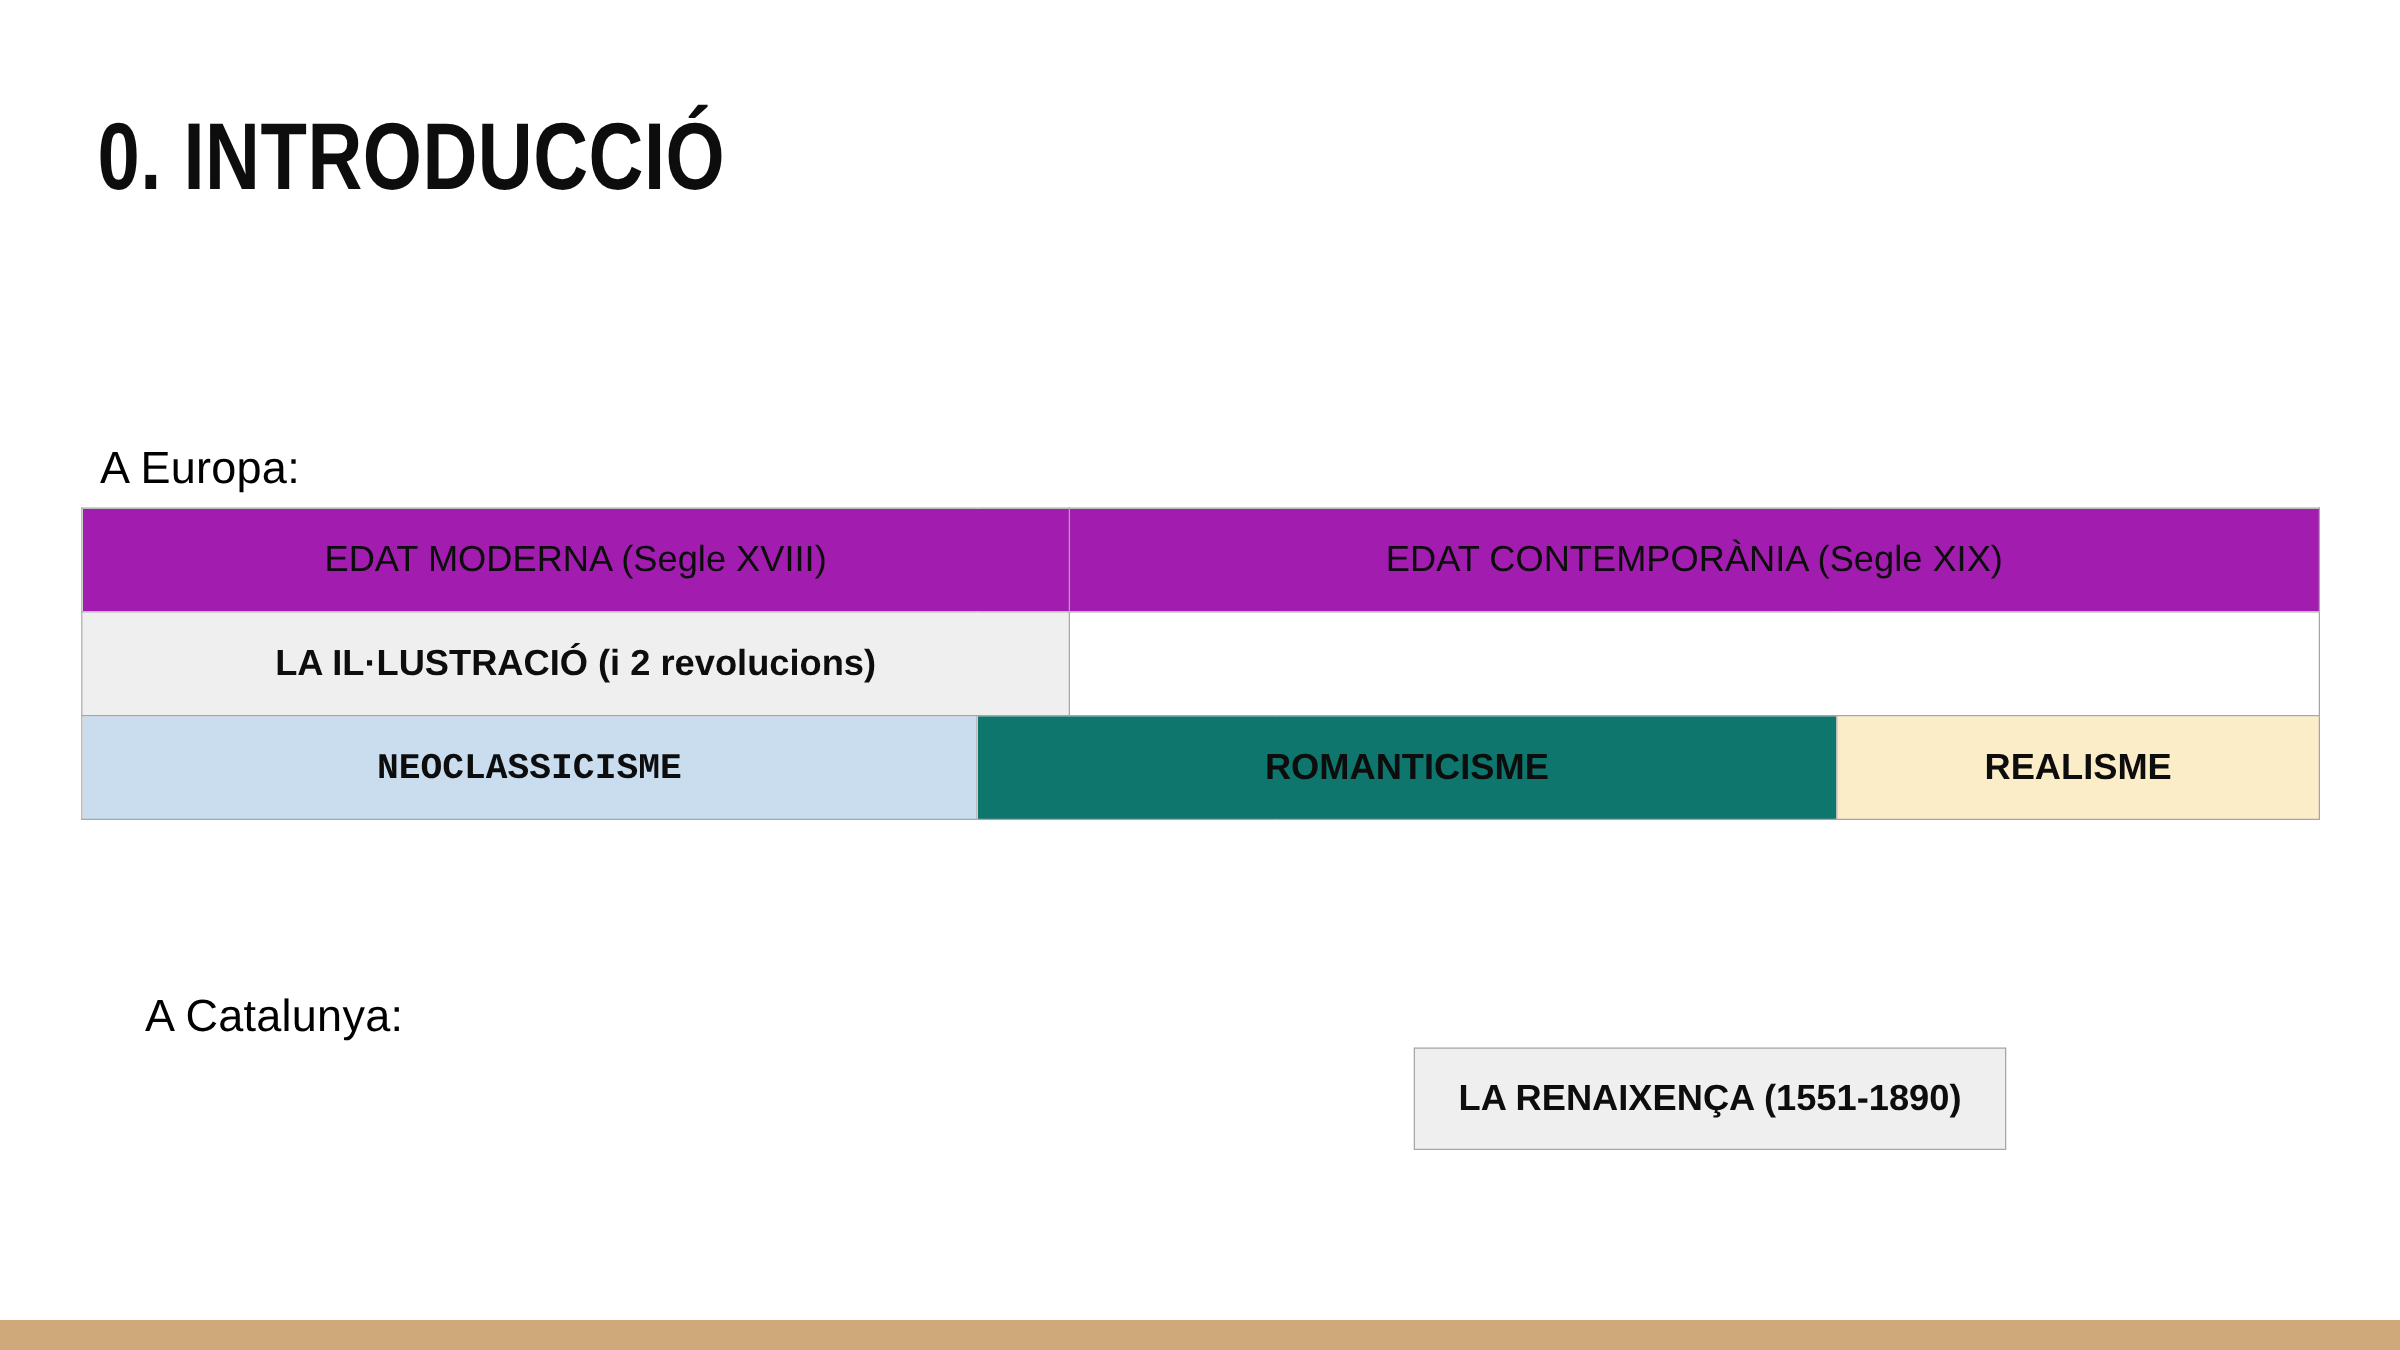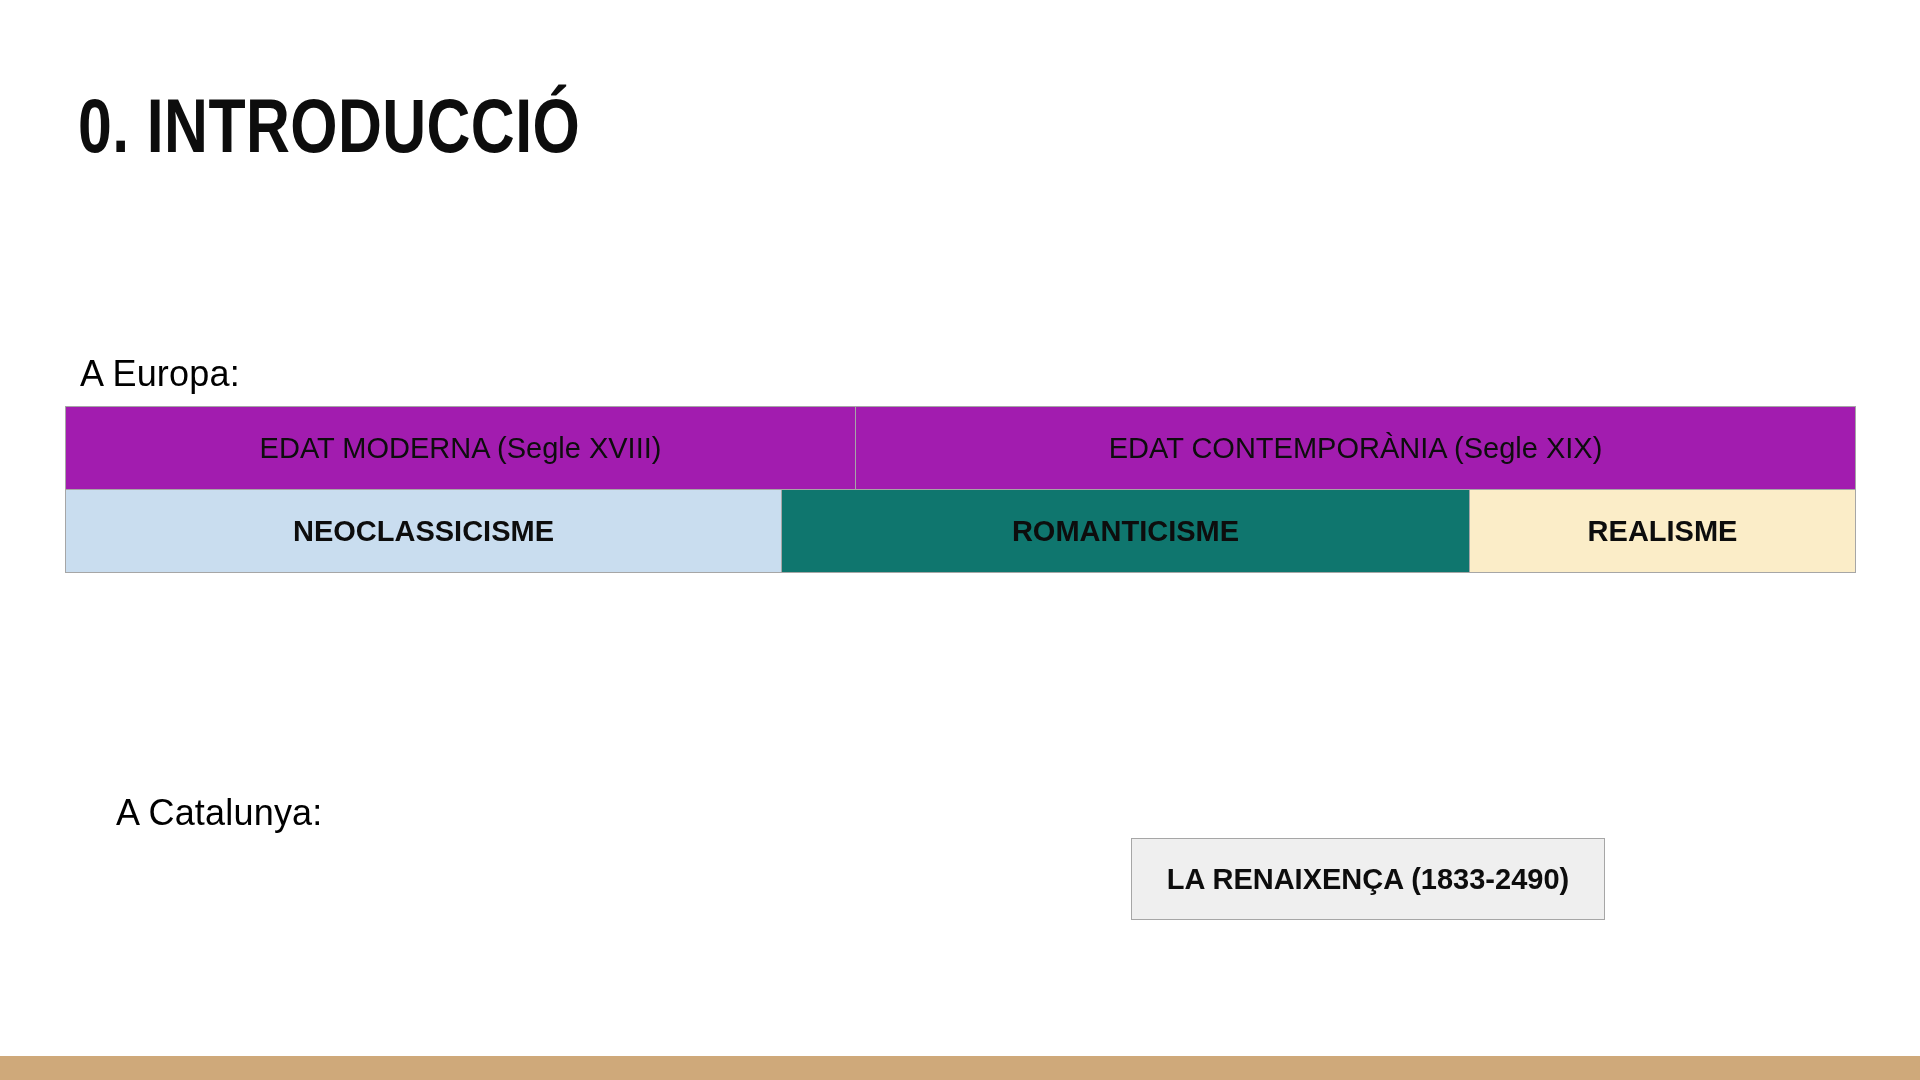--- a/index.html
+++ b/index.html
@@ -60,21 +60,21 @@
     vertical-align: middle;
     font-size: 29px;
     color: #0d0d0d;
     overflow: hidden;
     white-space: nowrap;
   }
   .row-era td { background: #a21caf; font-weight: 400; }
   .row-movement-a td { background: #efefef; font-weight: 700; }
   .row-movement-a td.blank { background: #ffffff; }
   .row-styles td { font-weight: 700; }
-  .cell-neoclassicisme { background: #c9ddef; }
+  .cell-neoclassicisme { background: #c9ddef; font-family: Liberation Mono, monospace; }
   .cell-romanticisme  { background: #0f766e; }
   .cell-realisme      { background: #fbedc8; margin-left: 19px; }
 
   
   .catalonia-box {
     position: absolute;
     left: 1131px;
     top: 838px;
     width: 474px;
     height: 82px;
@@ -112,25 +112,29 @@
     <col style="width: 74px;">
     <col style="width: 165px;">
     <col style="width: 449px;">
     <col style="width: 386px;">
   </colgroup>
   <tbody>
     <tr class="row-era">
       <td colspan="2">EDAT MODERNA (Segle XVIII)</td>
       <td colspan="3">EDAT CONTEMPORÀNIA (Segle XIX)</td>
     </tr>
+    <tr class="row-movement-a">
+      <td colspan="2">LA IL·LUSTRACIÓ (i 2 revolucions)</td>
+      <td class="blank" colspan="3"></td>
+    </tr>
     <tr class="row-styles">
       <td class="cell-neoclassicisme">NEOCLASSICISME</td>
       <td class="cell-romanticisme" colspan="3">ROMANTICISME</td>
       <td class="cell-realisme">REALISME</td>
     </tr>
   </tbody>
 </table>
 
 <div class="section-label" id="label-catalunya">A Catalunya:</div>
 
-<div class="catalonia-box" style="background: rgb(239, 239, 239);">LA RENAIXENÇA (1833-2490)</div>
+<div class="catalonia-box" style="background: rgb(239, 239, 239);">LA RENAIXENÇA (1551-1890)</div>
 
 <div class="bottom-bar" style="background: rgb(207, 169, 122);"></div>
 
 </body></html>

